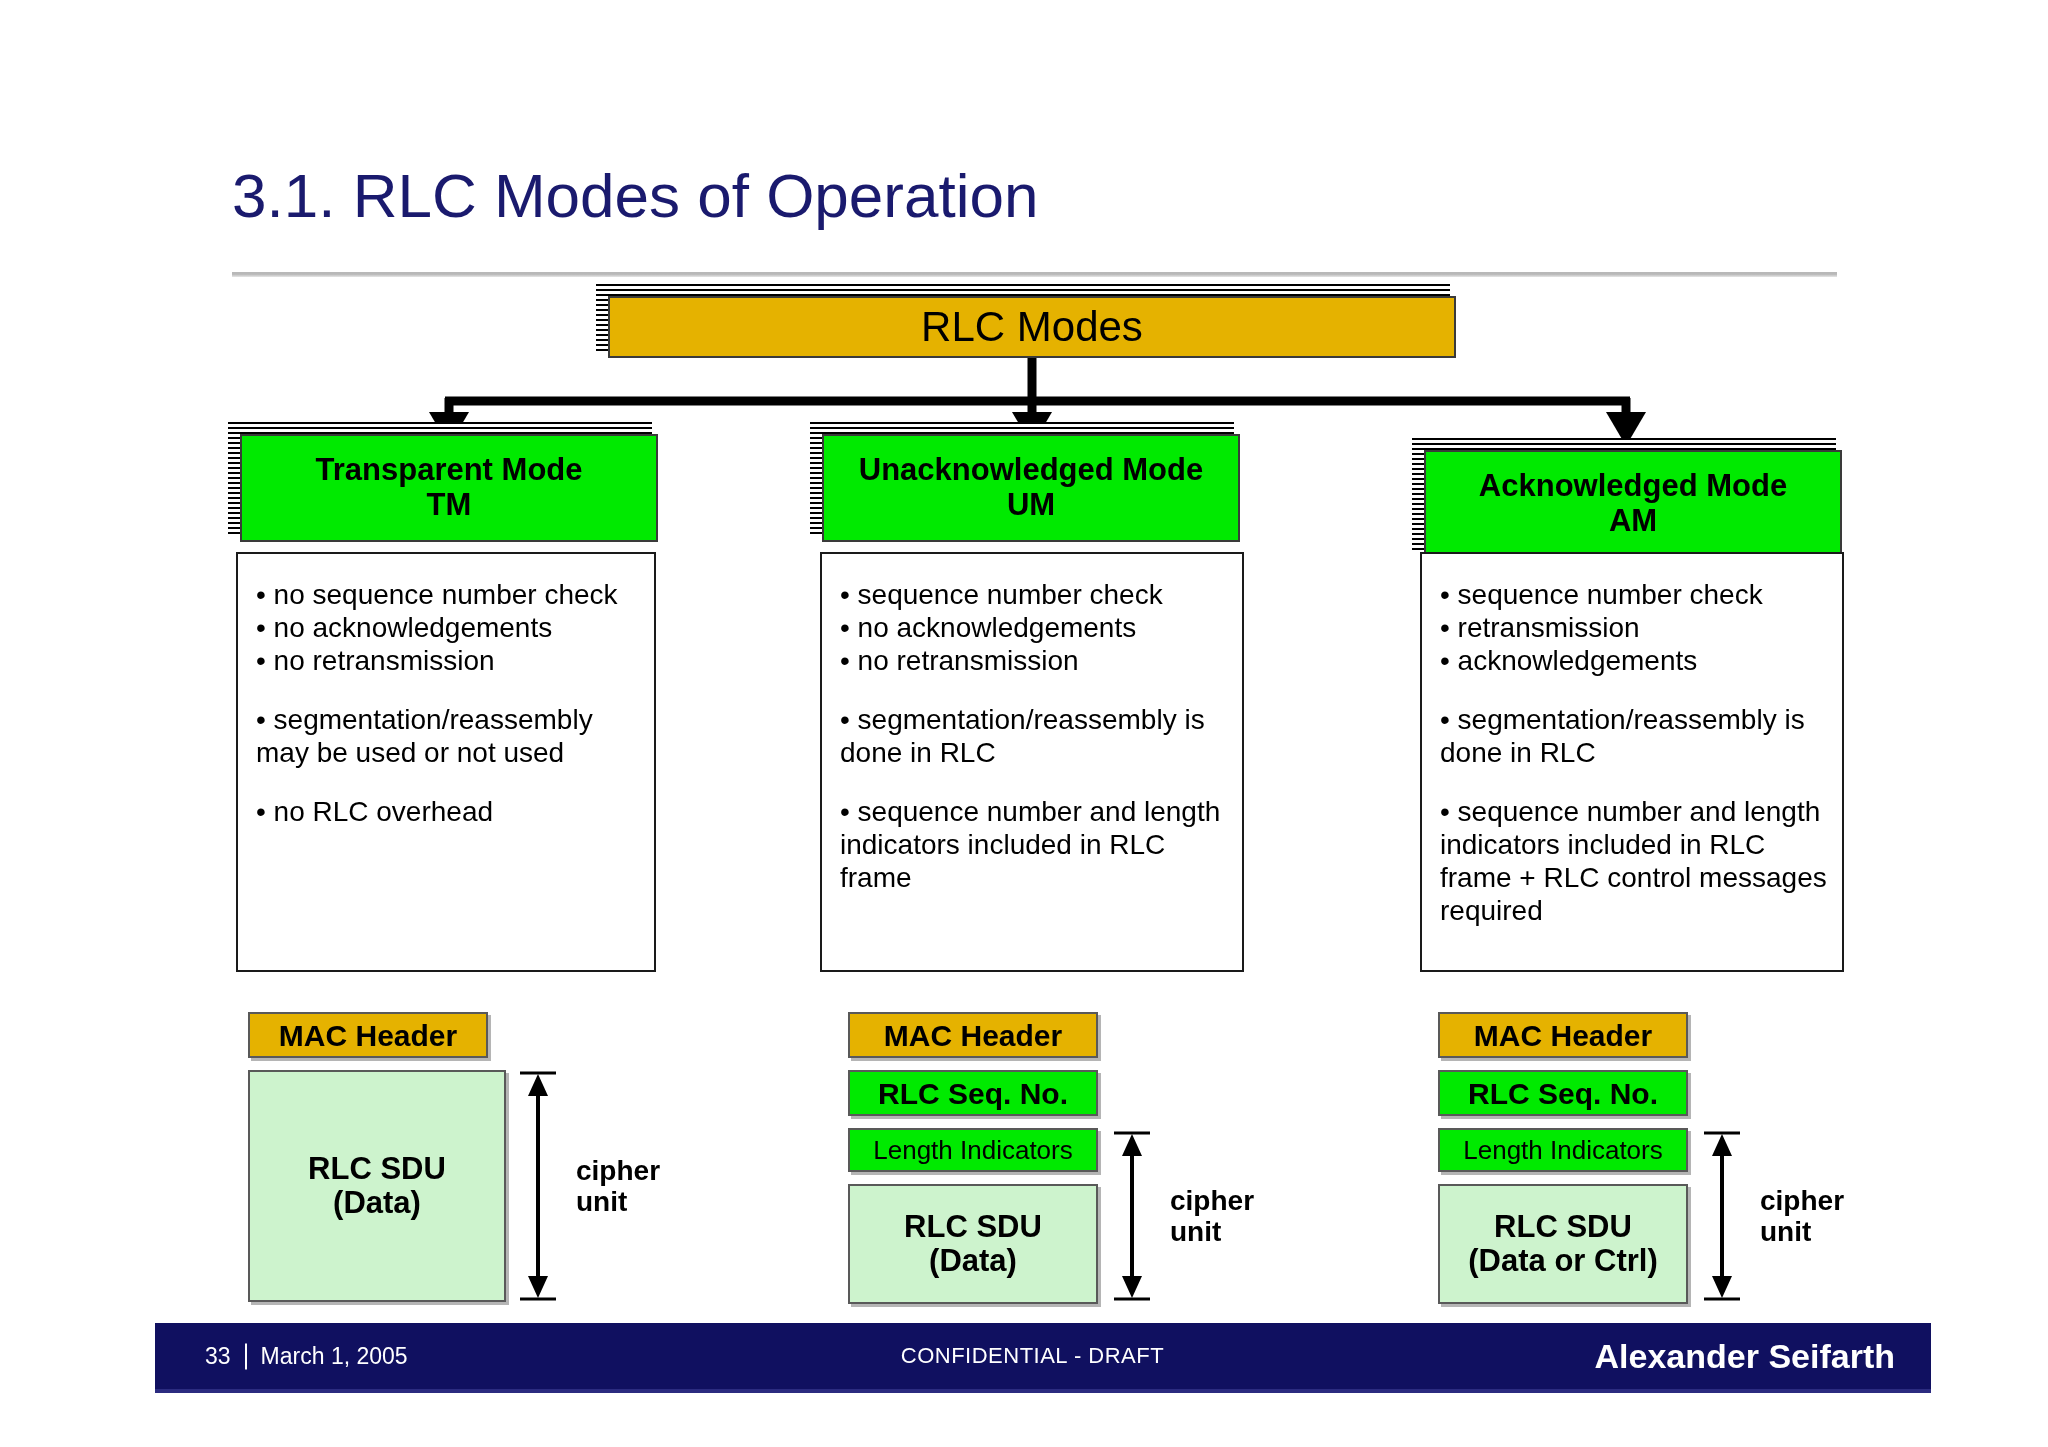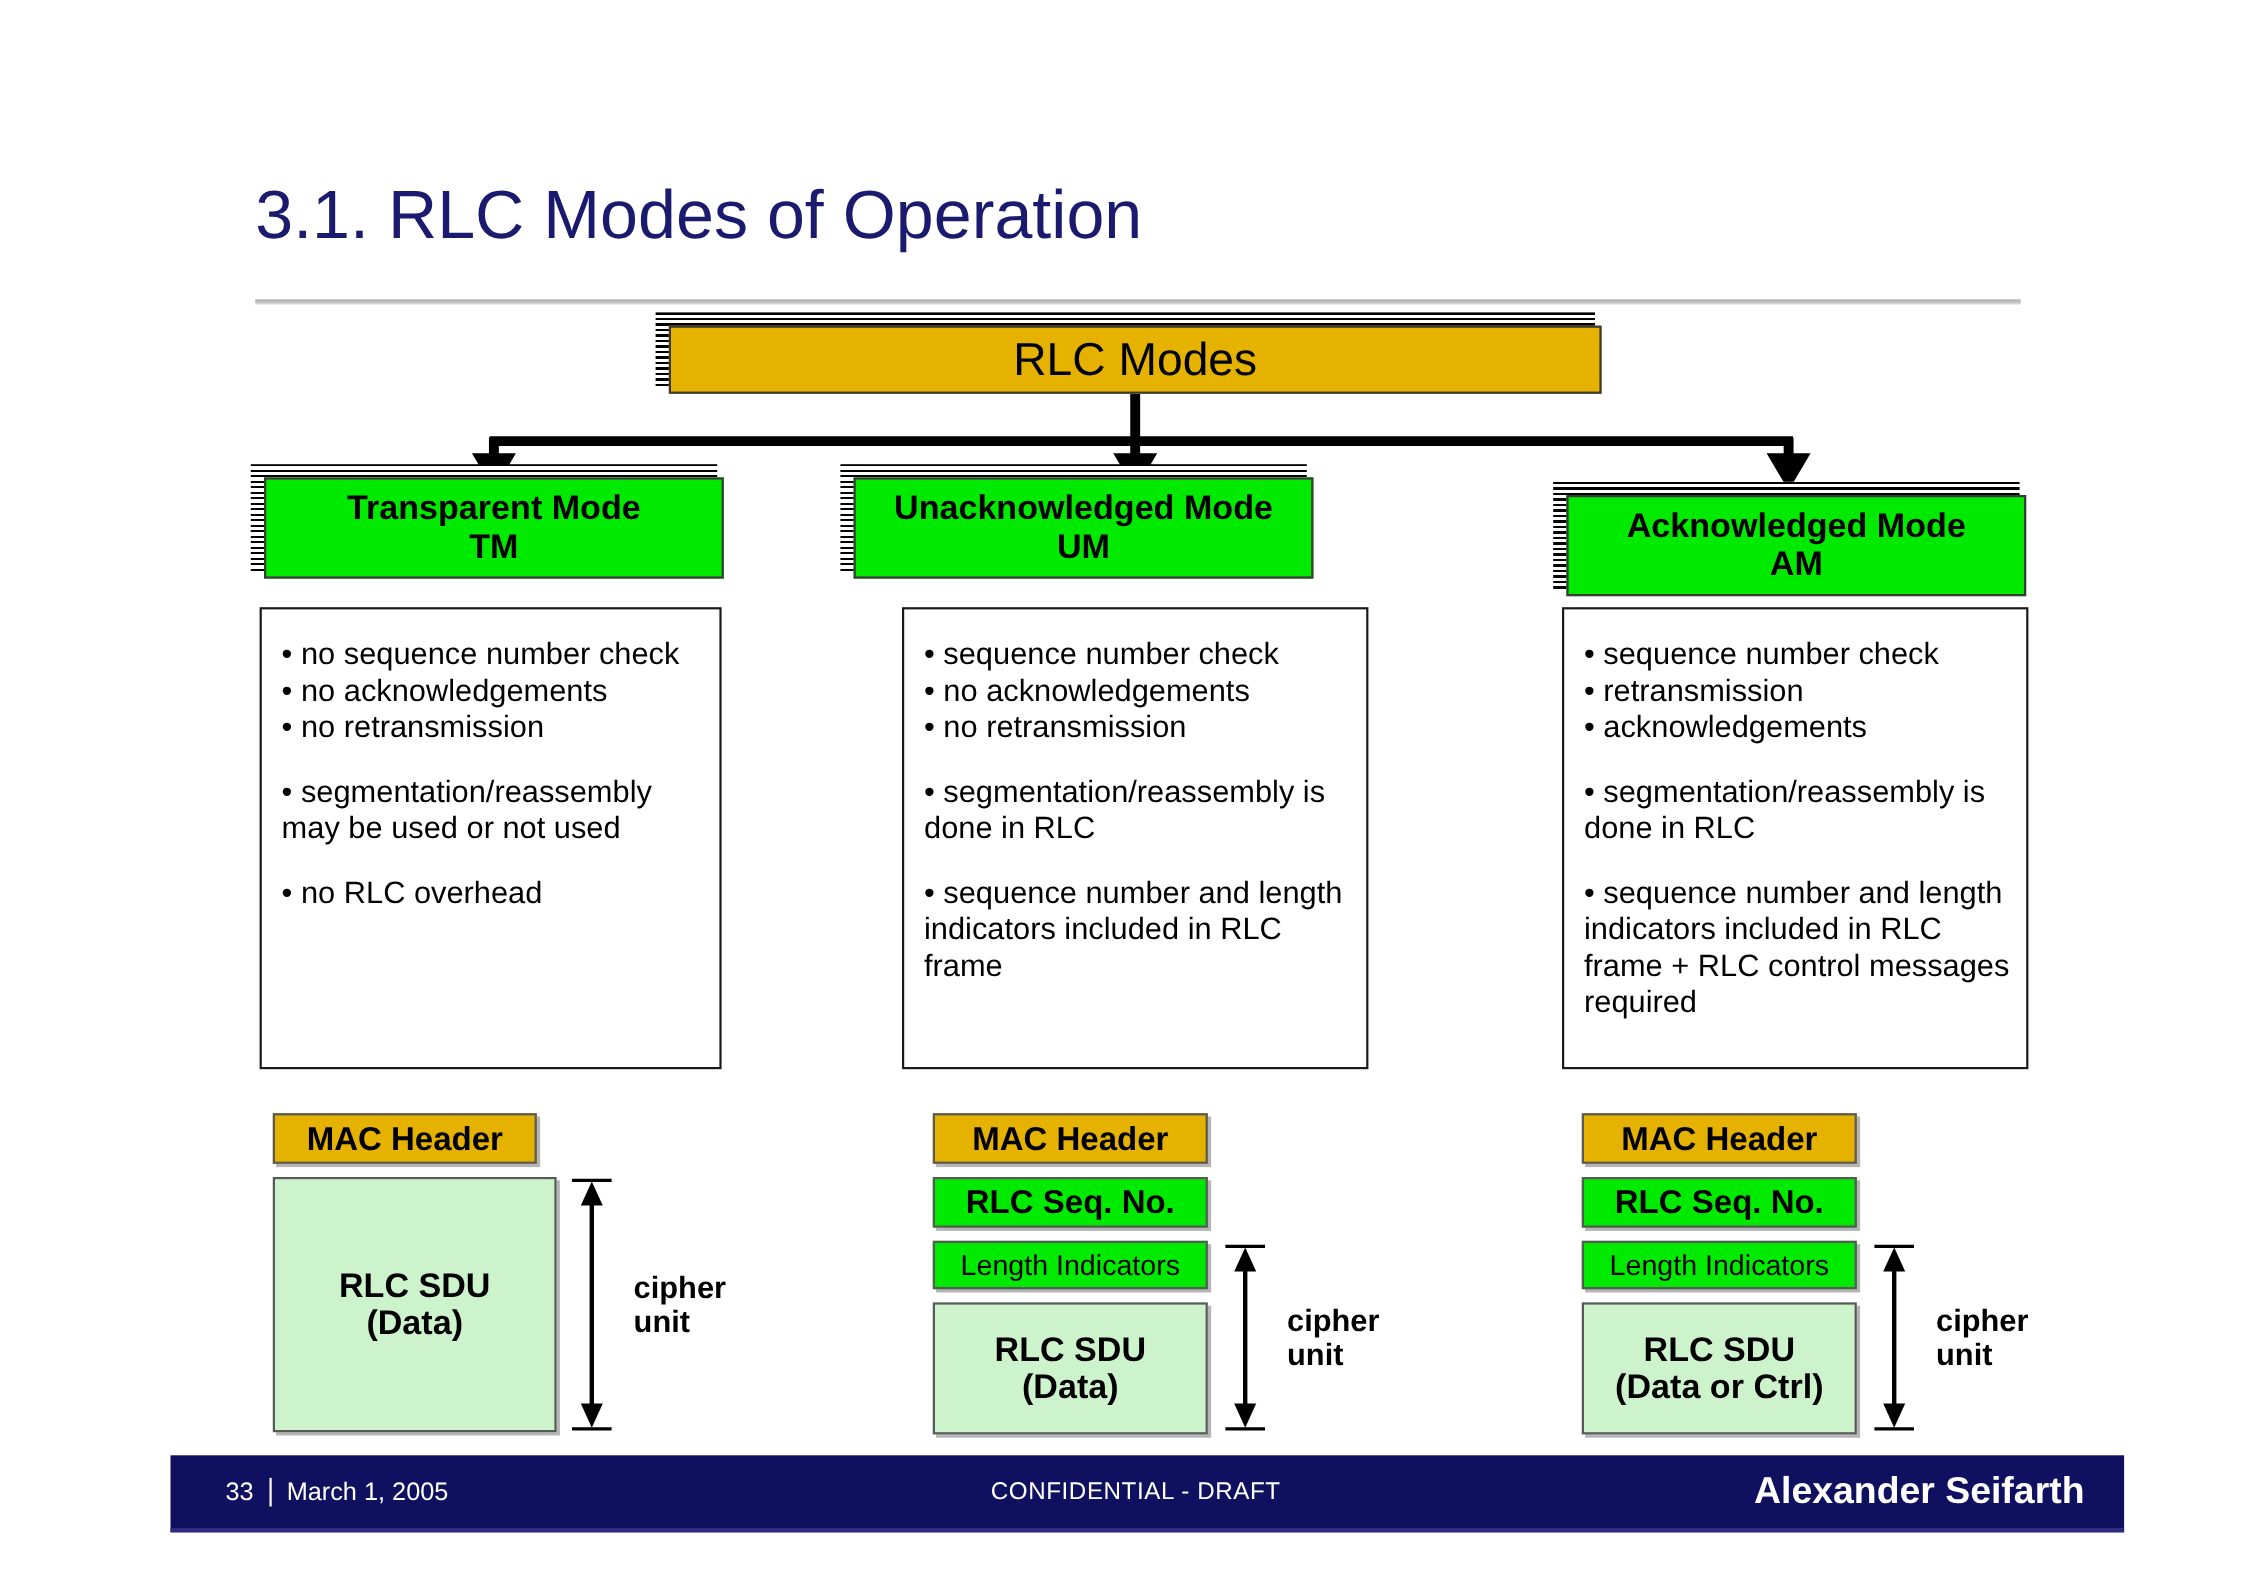--- a/index.html
+++ b/index.html
@@ -75,31 +75,31 @@
   #rlc-modes-node .face {
     background: #e5b200;
     font-size: 42px;
     color: #000000;
     font-weight: 400;
   }
 
   
   .mode-node {
     width: 418px;
-    height: 92px;
+    height: 108px;
   }
   .mode-node .face {
     background: #00ea00;
     font-size: 31px;
     font-weight: bold;
     color: #000000;
     padding: 0 6px;
   }
   #mode-node-tm { left: 240px;  top: 434px; }
-  #mode-node-um { left: 776px;  top: 434px; border-radius: 25px; }
+  #mode-node-um { left: 822px;  top: 434px; border-radius: 25px; }
   #mode-node-am { left: 1424px; top: 450px; }
 
   
   #connector-layer {
     position: absolute;
     left: 0;
     top: 0;
     width: 2048px;
     height: 1447px;
     pointer-events: none;

